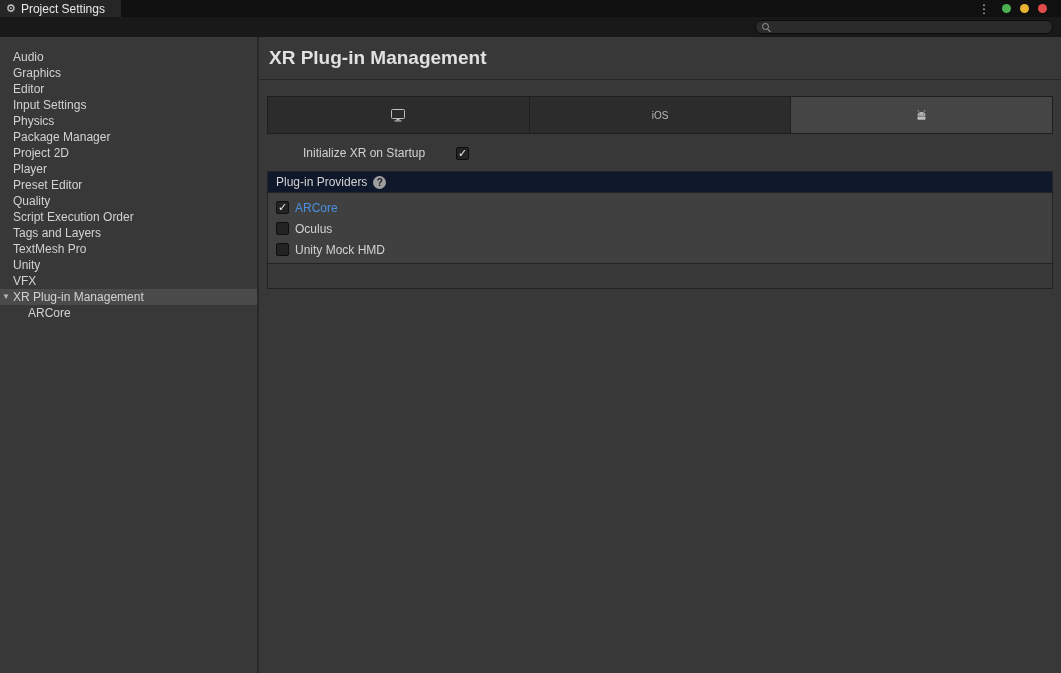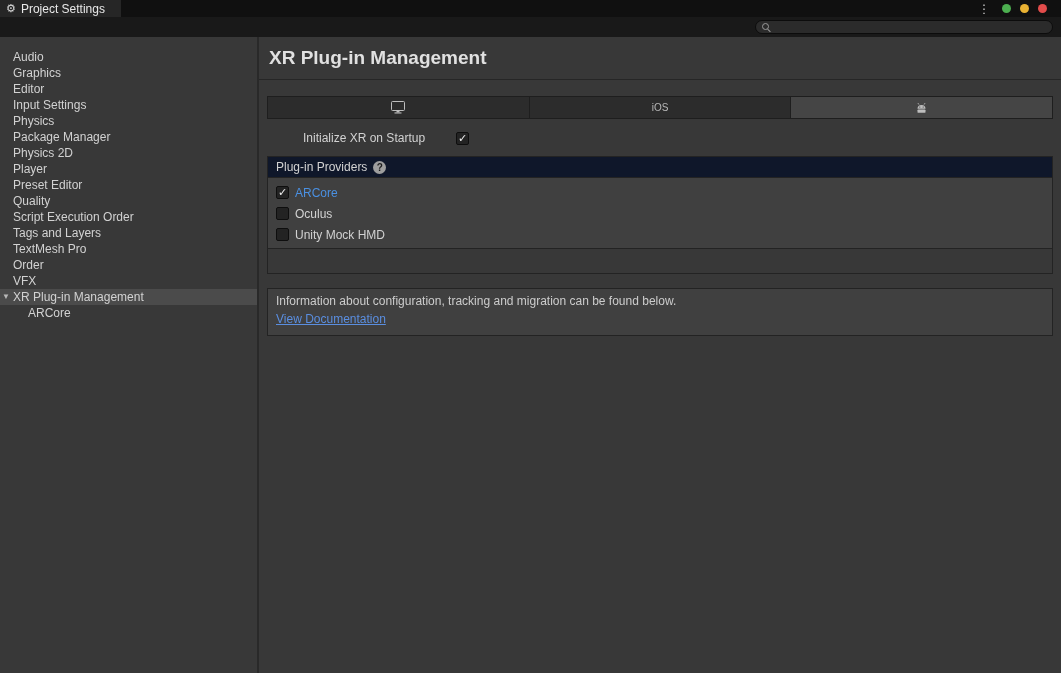--- a/index.html
+++ b/index.html
@@ -37,21 +37,21 @@
                padding-left:13px; white-space:nowrap; cursor:default; }
   .side-item.selected { background:#4b4b4b; }
   .side-item.child { padding-left:28px; }
   .foldout { position:absolute; left:2px; top:0; font-size:8px; color:#b8b8b8; }
 
   .main { flex:1; padding:0 8px; min-width:0; }
 
   .page-title { font-size:19px; font-weight:bold; color:#e1e1e1; margin:10px 0 0 2px; padding-bottom:10px; }
   .title-rule { border-bottom:1px solid #262626; margin:0 -8px; }
 
-  .tabbar { display:flex; height:23px; margin-top:16px; border:1px solid #1e1e1e; background:#2c2c2c; }
+  .tabbar { display:flex; height:38px; margin-top:16px; border:1px solid #1e1e1e; background:#2c2c2c; }
   .tab { flex:1; background:#2c2c2c; display:flex; align-items:center; justify-content:center;
          color:#b9b9b9; font-size:10px; border-right:1px solid #1e1e1e; cursor:default; }
   .tab:last-child { border-right:none; }
   .tab.selected { background:#454545; }
 
   .init-row { display:flex; align-items:center; margin-top:12px; font-size:12px; color:#d2d2d2; }
   .init-row .lbl { width:153px;margin-left:36px; }
 
   .checkbox { width:13px; height:13px; background:#232323; border:1px solid #0e0e0e; border-radius:2px;
               color:#efefef; font-size:11px; line-height:11px; text-align:center; display:inline-block; flex:none; cursor:default; }
@@ -96,28 +96,28 @@
 <div class="content">
 
   <div class="sidebar">
     <div>
         <div class="side-item"><span>Audio</span></div>
         <div class="side-item"><span>Graphics</span></div>
         <div class="side-item"><span>Editor</span></div>
         <div class="side-item"><span>Input Settings</span></div>
         <div class="side-item"><span>Physics</span></div>
         <div class="side-item"><span>Package Manager</span></div>
-        <div class="side-item"><span>Physics 2D</span></div>
+        <div class="side-item"><span>Project 2D</span></div>
         <div class="side-item"><span>Player</span></div>
         <div class="side-item"><span>Preset Editor</span></div>
         <div class="side-item"><span>Quality</span></div>
         <div class="side-item"><span>Script Execution Order</span></div>
         <div class="side-item"><span>Tags and Layers</span></div>
         <div class="side-item"><span>TextMesh Pro</span></div>
-        <div class="side-item"><span>Order</span></div>
+        <div class="side-item"><span>Unity</span></div>
         <div class="side-item"><span>VFX</span></div>
         <div class="side-item selected"><span class="foldout">▼</span><span>XR Plug-in Management</span></div>
         <div class="side-item child"><span>ARCore</span></div>
       </div>
   </div>
 
   <div class="main">
     <div class="page-title">XR Plug-in Management</div>
     <div class="title-rule"></div>
 
@@ -164,18 +164,14 @@
             <span class="provider-label">Oculus</span>
           </div>
           <div class="provider-row">
             <span class="checkbox"></span>
             <span class="provider-label">Unity Mock HMD</span>
           </div>
         </div>
       <div class="providers-footer"></div>
     </div>
 
-    <div class="info-box">
-      <div class="info-text">Information about configuration, tracking and migration can be found below.</div>
-      <a class="doc-link">View Documentation</a>
-    </div>
   </div>
 </div>
 
 </body></html>

